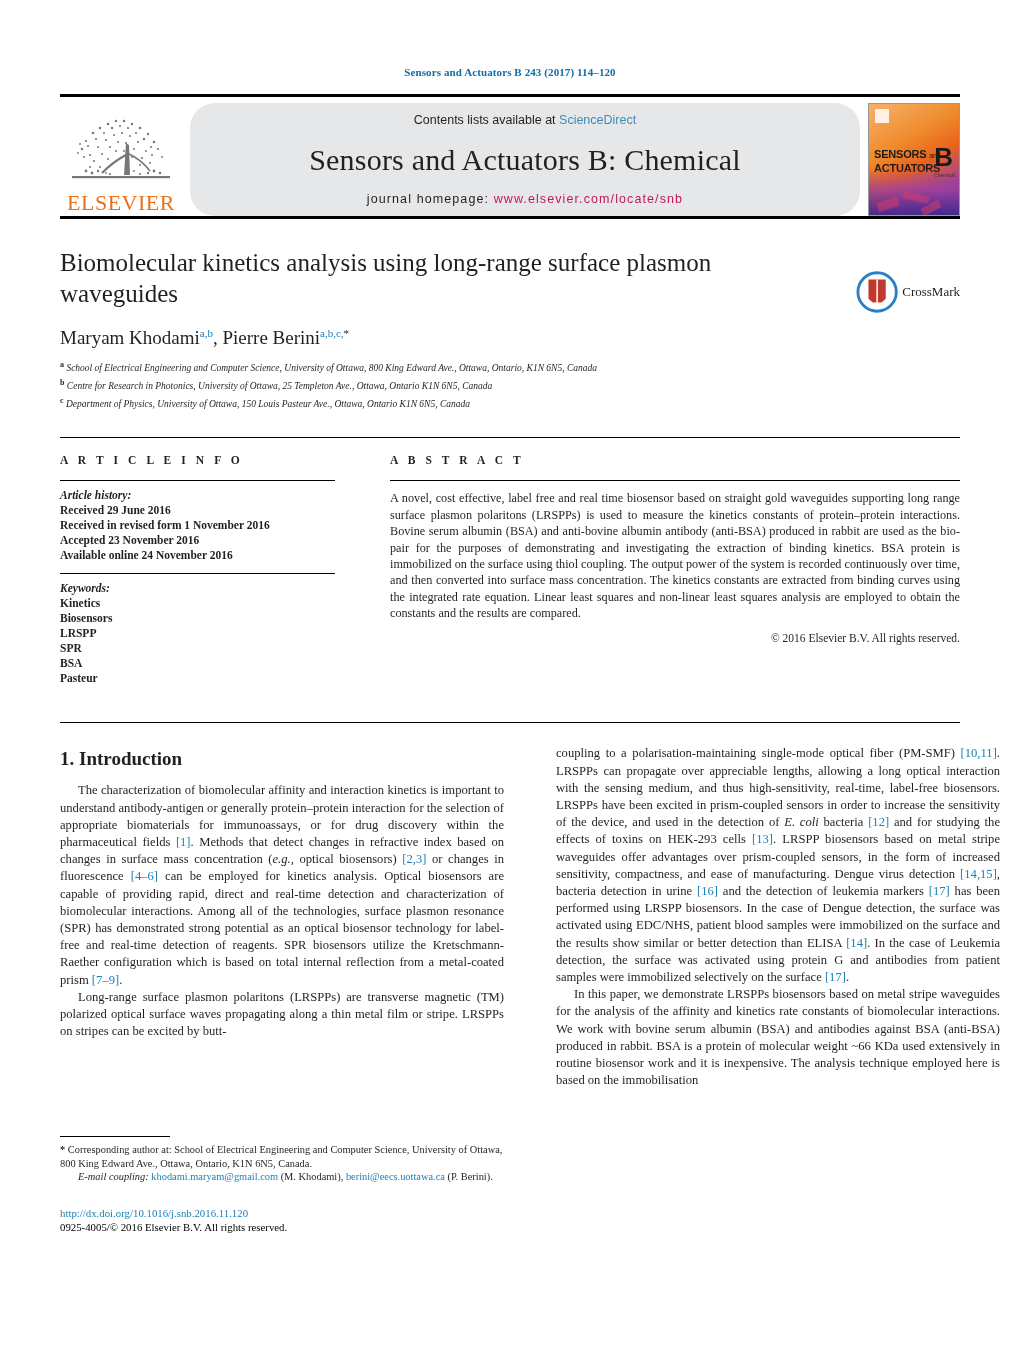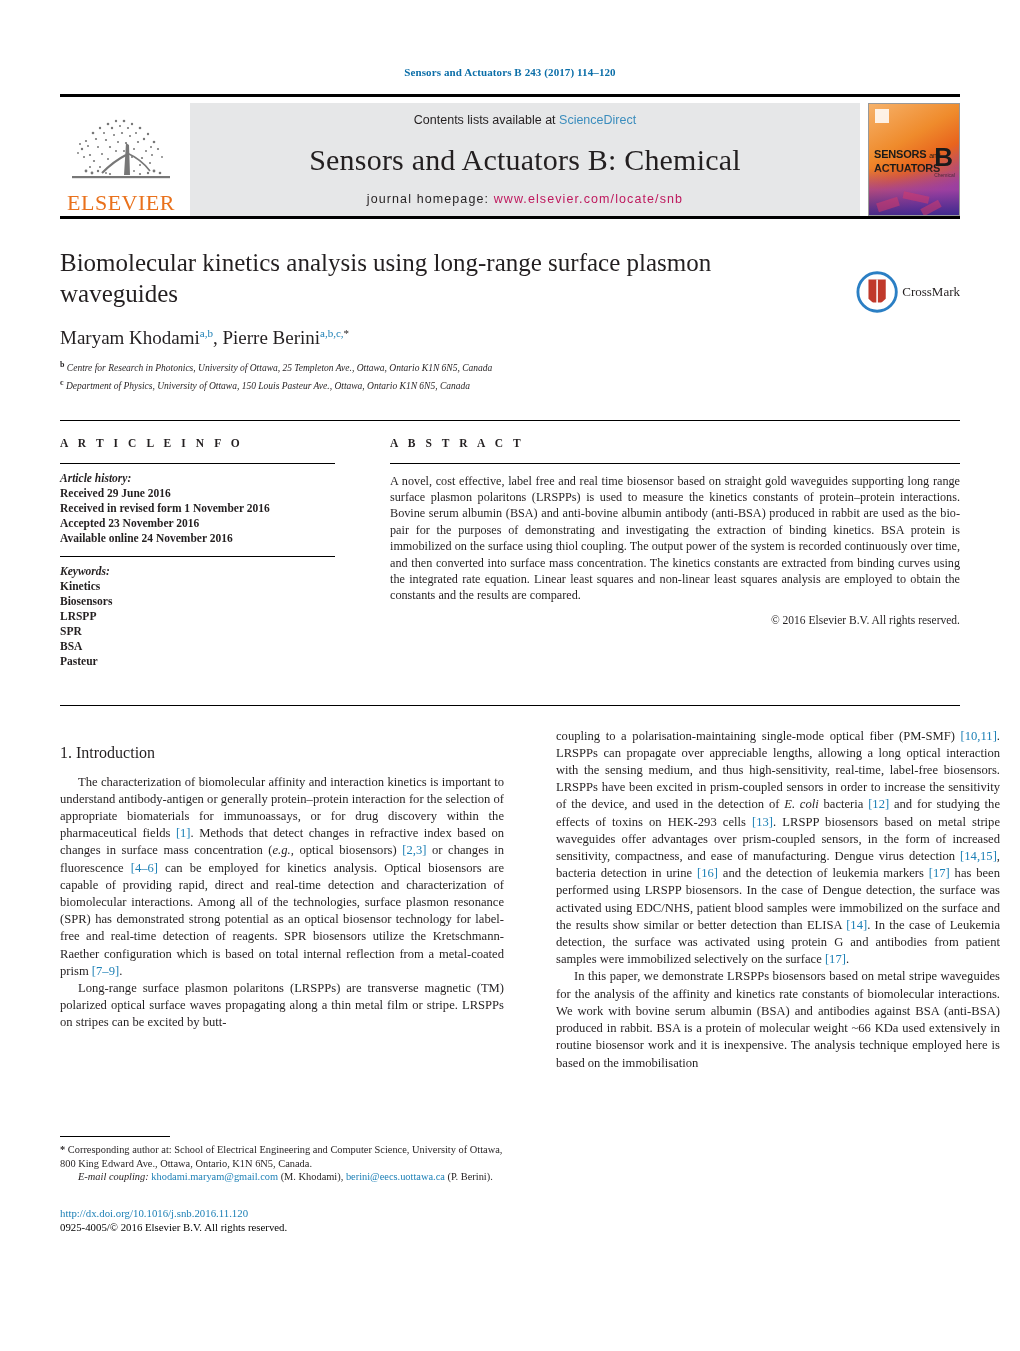--- a/index.html
+++ b/index.html
@@ -57,20 +57,21 @@
 
   .masthead-center {
     flex: 1 1 auto;
     background: #e6e7e8;
     display: flex;
     flex-direction: column;
     justify-content: space-between;
     align-items: center;
     padding: 10px 0 10px 0;
     margin: 0 8px;
+    border-radius: 25px;
   }
   .contents-line {
     font-family: "Liberation Sans", sans-serif;
     font-size: 12.5px;
     color: #231f20;
   }
   .contents-line .sd { color: #3b8dbd; }
   .journal-title {
     font-family: "Liberation Serif", serif;
     font-size: 30px;
@@ -218,24 +219,24 @@
   .bodywrap {
     margin: 22px 60px 0 60px;
     border-top: 1px solid #000;
     padding-top: 22px;
     display: flex;
     column-gap: 52px;
   }
   .bodycol { width: 444px; flex: 0 0 444px; position: relative; }
   .secnum {
     font-family: "Liberation Serif", serif;
-    font-size: 16px;
-    font-weight: normal;
-    color: #231f20;
-    margin: 16px 0 12px 0;
+    font-size: 19px;
+    font-weight: bold;
+    color: #231f20;
+    margin: 3px 0 12px 0;
   }
   .para {
     font-family: "Liberation Serif", serif;
     font-size: 12.6px;
     line-height: 17.2px;
     text-align: justify;
     text-indent: 18px;
     color: #231f20;
     margin: 0;
   }
@@ -391,20 +392,21 @@
         <path d="M13 9 h18 v20 l-9 8 l-9 -8 Z" fill="#c0392b"></path>
         <path d="M22 9 v28" stroke="#ffffff" stroke-width="1.6"></path>
         <path d="M16 33 h12 l-6 5 Z" fill="#ffffff"></path>
       </svg>
       <span class="crossmark-word">CrossMark</span>
     </div>
 
     <div class="authors">Maryam Khodami<sup>a,b</sup>, Pierre Berini<sup>a,b,c,<span class="star">*</span></sup></div>
 
     <div class="affil">
+      <div><span class="mk">a</span> <span>School of Electrical Engineering and Computer Science, University of Ottawa, 800 King Edward Ave., Ottawa, Ontario, K1N 6N5, Canada</span></div>
       <div><span class="mk">b</span> <span>Centre for Research in Photonics, University of Ottawa, 25 Templeton Ave., Ottawa, Ontario K1N 6N5, Canada</span></div>
       <div><span class="mk">c</span> <span>Department of Physics, University of Ottawa, 150 Louis Pasteur Ave., Ottawa, Ontario K1N 6N5, Canada</span></div>
     </div>
   </div>
 
   <div class="infowrap">
     <div class="col-info">
       <div class="sechead">A R T I C L E    I N F O</div>
       <div class="hline"></div>
       <div class="info-list">

